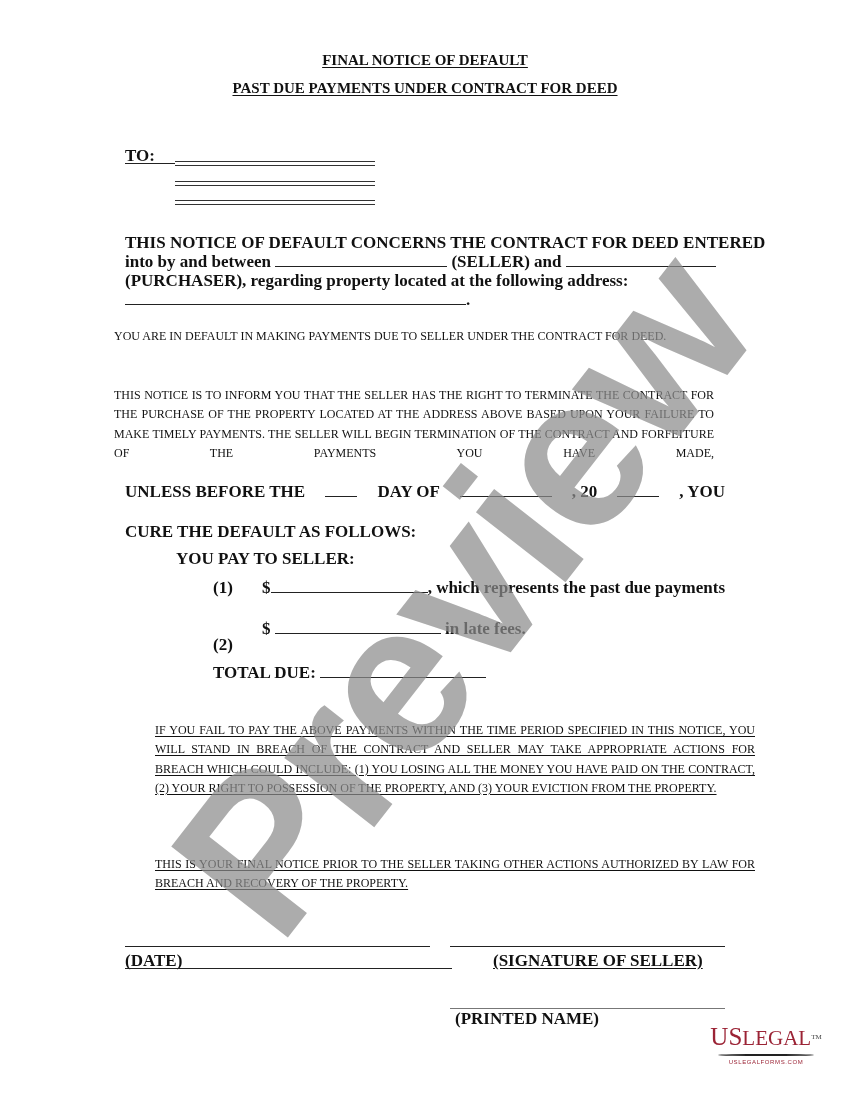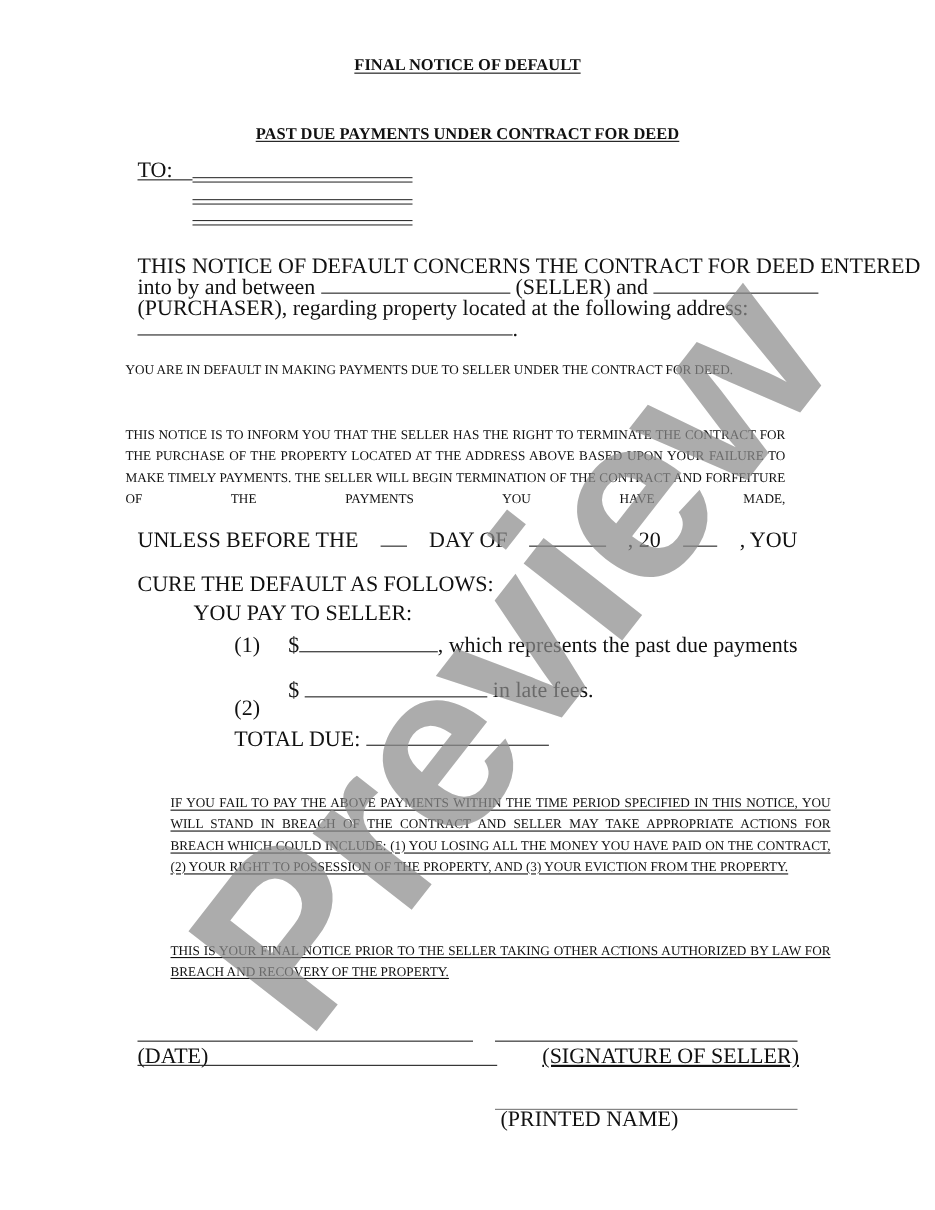--- a/index.html
+++ b/index.html
@@ -1,19 +1,19 @@
 <!DOCTYPE html>
 <html><head>
   <meta charset="utf-8">
   <style>
     html, body { margin: 0; padding: 0; background: #ffffff; }
     body { width: 850px; height: 1100px; position: relative; overflow: hidden;
       font-family: "Liberation Serif", "DejaVu Serif", serif; color: #111; }
     .page { position: absolute; left: 0; top: 0; width: 850px; height: 908px; }
-    .abs { position: absolute; white-space: nowrap; font-size: 20px; line-height: 19.5px; }
+    .abs { position: absolute; white-space: nowrap; font-size: 17px; line-height: 19.5px; font-weight: bold; }
     .title { position: absolute; left: 0; width: 850px; text-align: center; font-weight: bold;
       font-size: 15px; text-decoration: underline; text-underline-offset: 2px; }
     .para { position: absolute; left: 114px; width: 600px; font-size: 12px; line-height: 19.3px;
       text-align: justify; text-align-last: left; }
     .u { text-decoration: underline; text-underline-offset: 2px; margin-left: 41px; }
     .blank { display: inline-block; border-bottom: 1px solid #222; height: 14px; vertical-align: baseline; }
     .line { position: absolute; height: 0; border-top: 1px solid #222; }
     .dbl { position: absolute; height: 3px; border-top: 1px solid #333; border-bottom: 1px solid #333; }
     .watermark { position: absolute; left: 70px; top: 470px; font-family: "Liberation Sans", "DejaVu Sans", sans-serif;
       font-weight: bold; font-size: 215px; color: rgba(140,140,140,0.72); transform: rotate(-52deg);
@@ -27,21 +27,21 @@
       border-radius: 50%; }
     .logo-url { font-family: "Liberation Sans", "DejaVu Sans", sans-serif; font-size: 6px; color: #9b2335;
       letter-spacing: 0.6px; margin-top: 1px; }
   </style>
 </head>
 <body>
 
 <div class="page">
 
   <div class="title" style="top:52px;">FINAL NOTICE OF DEFAULT</div>
-  <div class="title" style="top:80px;margin-top:34px;">PAST DUE PAYMENTS UNDER CONTRACT FOR DEED</div>
+  <div class="title" style="top:80px;">PAST DUE PAYMENTS UNDER CONTRACT FOR DEED</div>
 
   <div class="abs" style="left:125px; top:146px;">TO:</div>
   <div class="line" style="left:125px; top:163px; width:50px;"></div>
   <div class="dbl" style="left:175px; top:161px; width:200px;"></div>
   <div class="dbl" style="left:175px; top:181px; width:200px;"></div>
   <div class="dbl" style="left:175px; top:200px; width:200px;"></div>
 
   <div class="abs" style="left:125px; top:233px; width:600px; text-align:justify; text-align-last:justify;">THIS NOTICE OF DEFAULT CONCERNS THE CONTRACT FOR DEED ENTERED</div>
   <div class="abs" style="left:125px; top:252px;">
     <span>into by and between</span>
@@ -96,14 +96,19 @@
   <div class="line" style="left:125px; top:946px; width:305px;"></div>
   <div class="line" style="left:450px; top:946px; width:275px;"></div>
   <div class="abs" style="left:125px; top:951px;">(DATE)</div>
   <div class="line" style="left:125px; top:968px; width:327px;"></div>
   <div class="abs u" style="left:452px; top:951px;">(SIGNATURE OF SELLER)</div>
   <div class="line" style="left:450px; top:1008px; width:275px; border-top-color:#777;"></div>
   <div class="abs" style="left:455px; top:1009px;">(PRINTED NAME)</div>
 
   <div class="watermark">Preview</div>
 
+  <div class="logo">
+    <div class="logo-main"><span>US</span><span style="font-size:21px;">LEGAL</span><span class="logo-tm">TM</span></div>
+    <div class="logo-wing"></div>
+    <div class="logo-url">USLEGALFORMS.COM</div>
+  </div>
 
 </div>
 
 </body></html>

